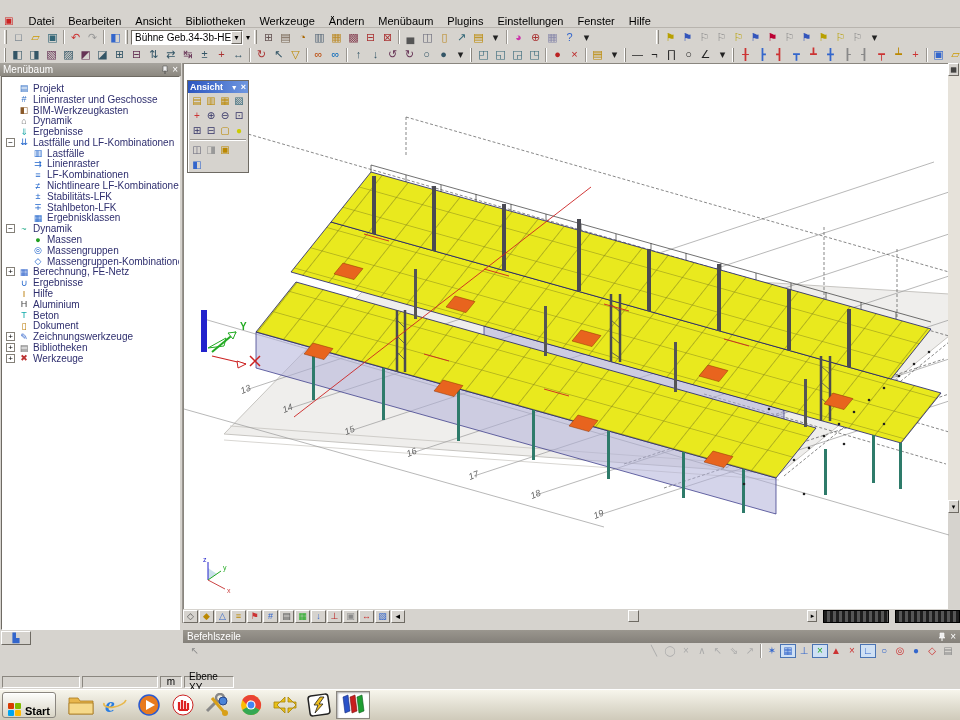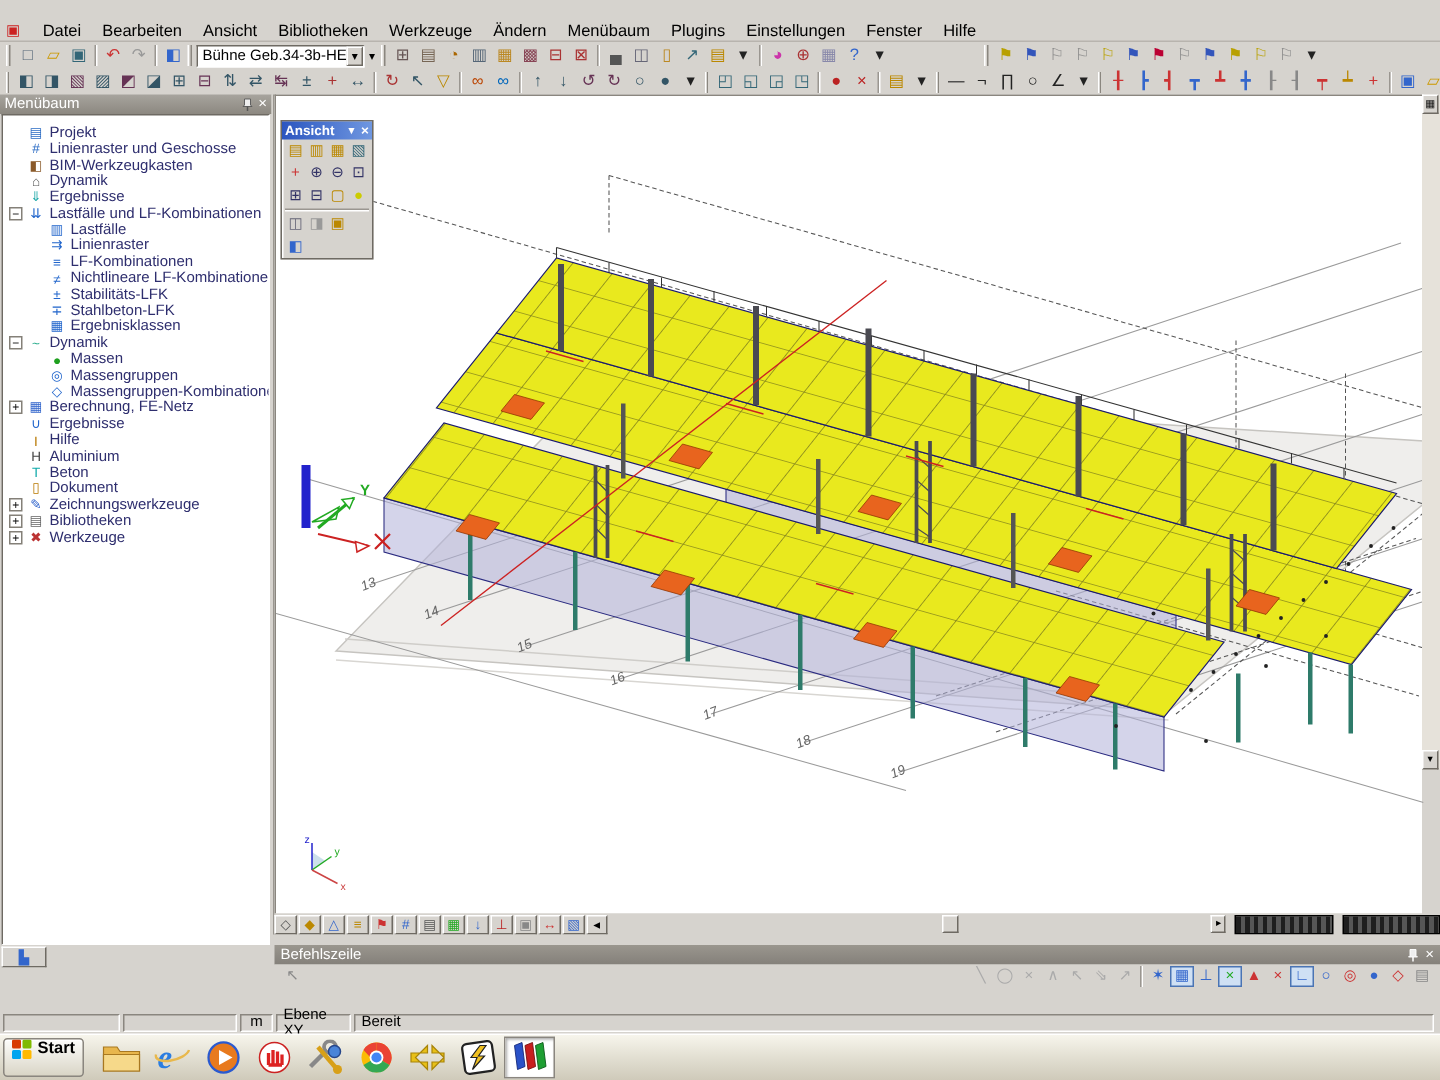--- a/index.html
+++ b/index.html
@@ -90,21 +90,21 @@
   
   .statusbar{position:absolute;left:0;top:674px;width:960px;height:15px;background:#d6d3ce;
      display:flex;align-items:center;padding:1px 2px;font-size:10px;}
   .scell{height:12px;border:1px solid;border-color:#8a867f #fff #fff #8a867f;margin-right:2px;
      display:flex;align-items:center;padding:0 4px;}
   
   .taskbar{position:absolute;left:0;top:689px;width:960px;height:31px;
      background:linear-gradient(180deg,#f7f5ec 0%,#e2dfd2 50%,#cfcaba 100%);border-top:1px solid #fff;
      display:flex;align-items:center;padding-left:2px;}
   .startbtn{width:54px;height:26px;background:linear-gradient(180deg,#fdfdfb,#d9d5c6);
-     border:1px solid #8a867f;border-radius:3px;display:flex;align-items:flex-start;justify-content:center;
+     border:1px solid #8a867f;border-radius:3px;display:flex;align-items:flex-end;justify-content:center;
      font-weight:bold;font-size:11px;gap:3px;margin-right:8px;box-shadow:0 1px 0 #fff inset;}
   .qi{width:34px;height:28px;display:flex;align-items:center;justify-content:center;}
   .qi.pressed{background:#fff;border:1px solid #8a867f;box-shadow:1px 1px 2px #aaa inset;}
 </style>
 </head>
 <body>
 
 <div class="app">
 
 
@@ -705,21 +705,20 @@
       </span>
     <span style="width:4px"></span>
   </div>
   <div class="belowside"></div>
 
   <div class="statusbar">
     <span class="scell" style="width:78px"></span>
     <span class="scell" style="width:76px"></span>
     <span class="scell" style="width:22px;justify-content:center">m</span>
     <span class="scell" style="width:50px">Ebene XY</span>
-    <span class="scell" style="flex:1">Bereit</span>
   </div>
 
   <div class="taskbar">
     <div class="startbtn">
       <svg width="14" height="14" viewBox="0 0 14 14">
         <rect x="0" y="0" width="6" height="6" rx="1" fill="#d83b01"></rect>
         <rect x="7" y="0" width="6" height="6" rx="1" fill="#7fba00"></rect>
         <rect x="0" y="7" width="6" height="6" rx="1" fill="#00a4ef"></rect>
         <rect x="7" y="7" width="6" height="6" rx="1" fill="#ffb900"></rect>
       </svg>

